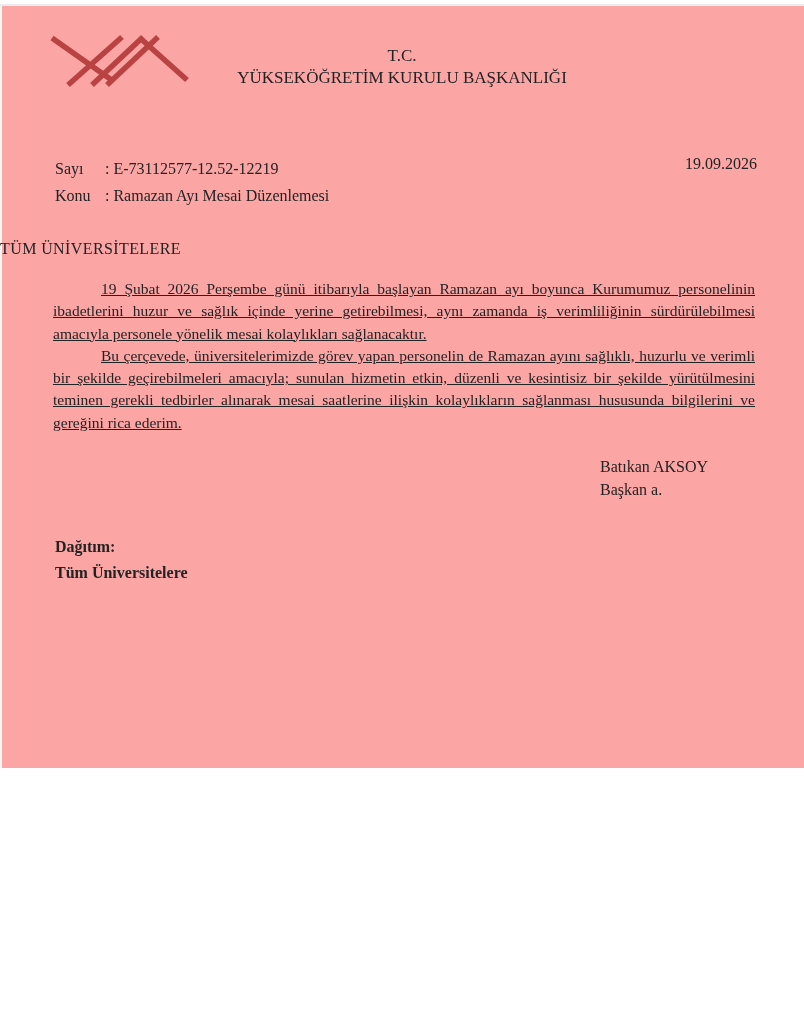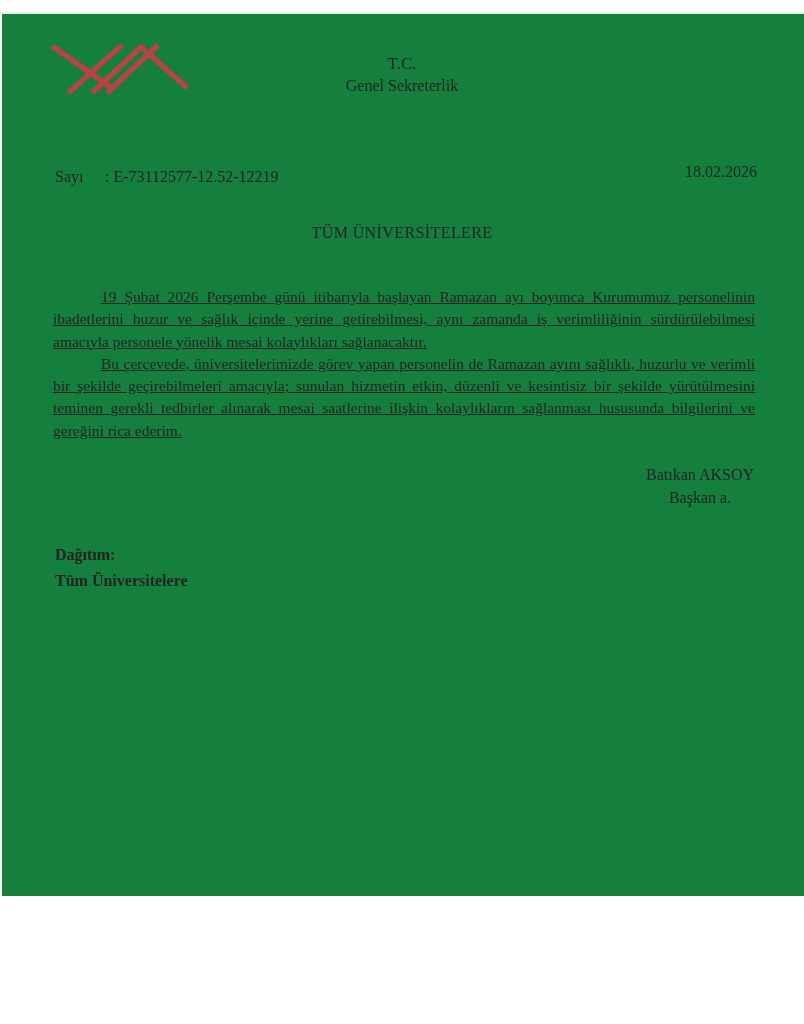--- a/index.html
+++ b/index.html
@@ -3,23 +3,23 @@
 <meta charset="utf-8">
 <style>
   html, body {
     margin: 0;
     padding: 0;
     background: #ffffff;
   }
   .page {
     position: relative;
     width: 804px;
-    height: 884px;
-    margin: 12px auto;
-    background: #15803d;
+    height: 764px;
+    margin: 4px auto;
+    background: #fca5a5;
     color: #232323;
     font-family: "Liberation Serif", "DejaVu Serif", serif;
     overflow: hidden;
     box-shadow: inset 0 2px 0 #ececec, inset 2px 0 0 #f5f5f5;
   }
 
   
   .logo {
     position: absolute;
     left: 49px;
@@ -58,22 +58,22 @@
     right: 47px;
     top: 151px;
     font-size: 16px;
   }
 
   
   .recipient {
     position: absolute;
     left: 0;
     right: 0;
-    top: 212px;
-    text-align: center;
+    top: 236px;
+    text-align: left;
     font-size: 16px;
     letter-spacing: 0.4px;
   }
 
   
   .letter-body {
     position: absolute;
     left: 53px;
     top: 274px;
     width: 702px;
@@ -86,21 +86,20 @@
     text-indent: 48px;
     text-decoration: underline;
   }
 
   
   .signature {
     position: absolute;
     left: 600px;
     top: 452px;
     width: 200px;
-    text-align: center;
     font-size: 16px;
     line-height: 22.5px;
   }
 
   
   .distribution {
     position: absolute;
     left: 55px;
     top: 530px;
     font-size: 16px;
@@ -118,30 +117,33 @@
       <line class="lg" x1="3" y1="3" x2="64" y2="46" stroke-width="5.5" stroke="#b94343"></line>
       <line class="lg" x1="19" y1="50" x2="73" y2="2" stroke-width="5.5" stroke="#b94343"></line>
       <line class="lg" x1="43" y1="50" x2="94" y2="2" stroke-width="5.5" stroke="#b94343"></line>
       <line class="lg" x1="58" y1="50" x2="109" y2="2" stroke-width="5.5" stroke="#b94343"></line>
       <line class="lg" x1="91" y1="3" x2="138" y2="45" stroke-width="5.5" stroke="#b94343"></line>
     </svg>
   </div>
 
   <div class="letterhead">
     <div class="tc">T.C.</div>
-    <div class="unit">Genel Sekreterlik</div>
+    <div class="org">YÜKSEKÖĞRETİM KURULU BAŞKANLIĞI</div>
   </div>
 
   <div class="meta">
     <div class="meta-row">
       <span class="meta-label">Sayı</span><span>: E-73112577-12.52-12219</span>
     </div>
+    <div class="meta-row">
+      <span class="meta-label">Konu</span><span>: Ramazan Ayı Mesai Düzenlemesi</span>
+    </div>
   </div>
 
-  <div class="doc-date">18.02.2026</div>
+  <div class="doc-date">19.09.2026</div>
 
   <div class="recipient">TÜM ÜNİVERSİTELERE</div>
 
   <div class="letter-body">
     <p>19 Şubat 2026 Perşembe günü itibarıyla başlayan Ramazan ayı boyunca Kurumumuz personelinin ibadetlerini huzur ve sağlık içinde yerine getirebilmesi, aynı zamanda iş verimliliğinin sürdürülebilmesi amacıyla personele yönelik mesai kolaylıkları sağlanacaktır.</p>
     <p>Bu çerçevede, üniversitelerimizde görev yapan personelin de Ramazan ayını sağlıklı, huzurlu ve verimli bir şekilde geçirebilmeleri amacıyla; sunulan hizmetin etkin, düzenli ve kesintisiz bir şekilde yürütülmesini teminen gerekli tedbirler alınarak mesai saatlerine ilişkin kolaylıkların sağlanması hususunda bilgilerini ve gereğini rica ederim.</p>
   </div>
 
   <div class="signature">
     <div>Batıkan AKSOY</div>

